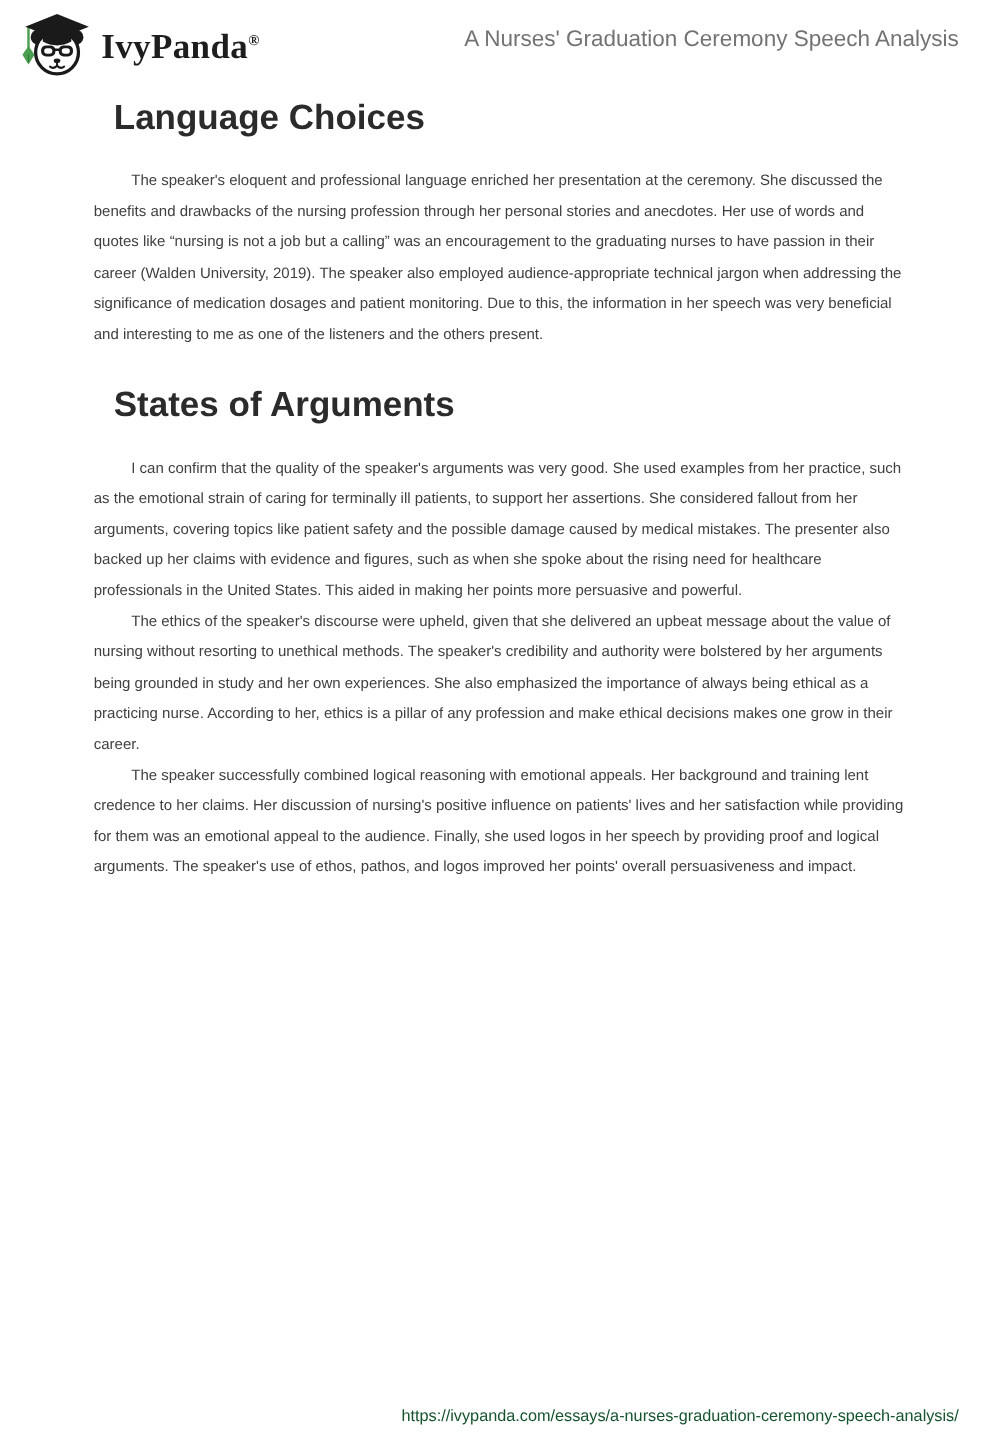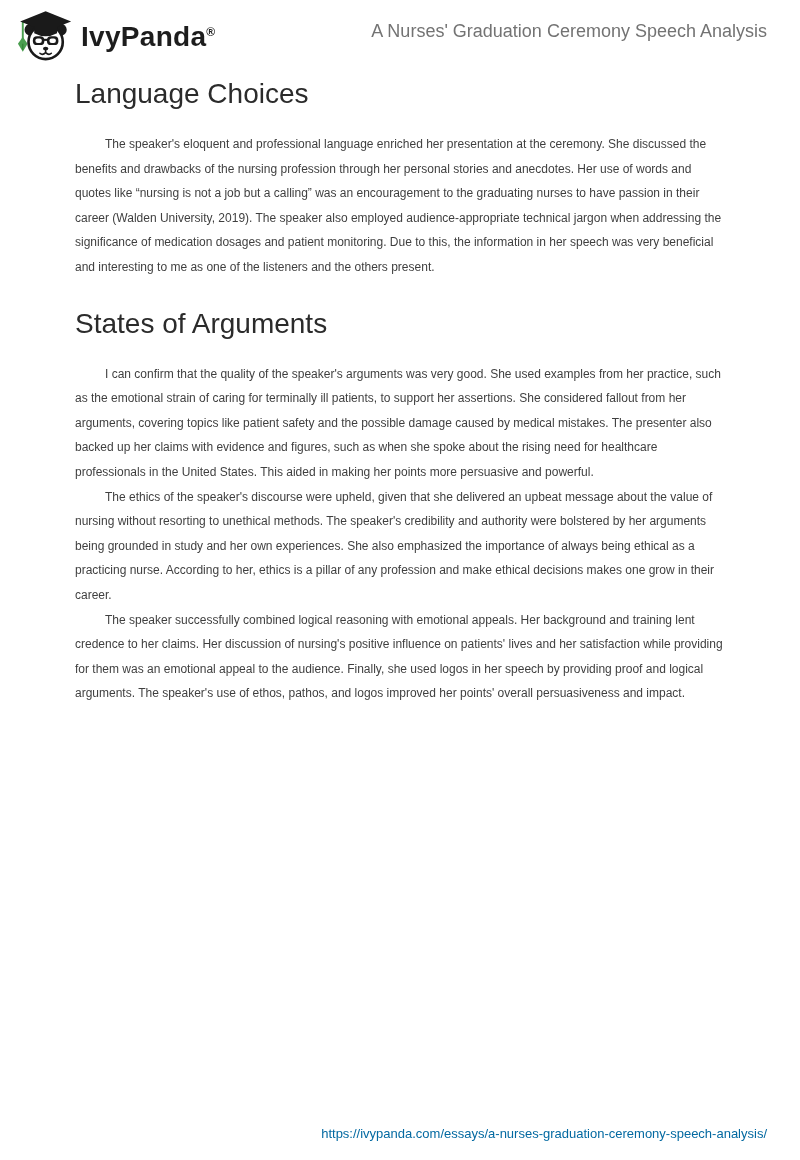--- a/index.html
+++ b/index.html
@@ -18,61 +18,61 @@
     padding: 8px 33px 0 14px;
     height: 68px;
   }
   .logo {
     display: flex;
     align-items: center;
     gap: 9px;
     cursor: pointer;
   }
   .logo-text {
-    font-family: Liberation Sans, sans-serif;
+    font-family: Liberation Serif, serif;
     font-weight: 700;
     font-size: 28px;
     color: #1d1d1d;
     letter-spacing: 0.3px;
   }
   .logo-text sup {
     font-size: 12px;
     font-weight: 700;
     vertical-align: super;
   }
   .doc-title {
     color: #737373;
     font-size: 18px;
     margin-top: 13px;
   }
   .essay {
     padding: 0 75px;
   }
   .essay h2 {
     font-size: 28px;
-    font-weight: 400;
+    font-weight: 700;
     color: #2b2b2b;
-    margin: 28px 0 22px 0;
+    margin: 28px 0 22px 16px;
     line-height: 32px;
   }
   .essay section:first-child h2 { margin-top: 10px; }
   .essay p {
     font-size: 12px;
     line-height: 24.6px;
     color: #3f3f3f;
     margin: 0;
     text-indent: 30px;
   }
   .page-footer {
     position: absolute;
     bottom: 18px;
     right: 33px;
   }
   .source-url {
-    color: #0369a1;
+    color: #14532d;
     font-size: 13px;
     text-decoration: none;
     cursor: pointer;
   }
 </style>
 </head>
 <body>
 
 <header class="page-header">
   <div class="logo">

